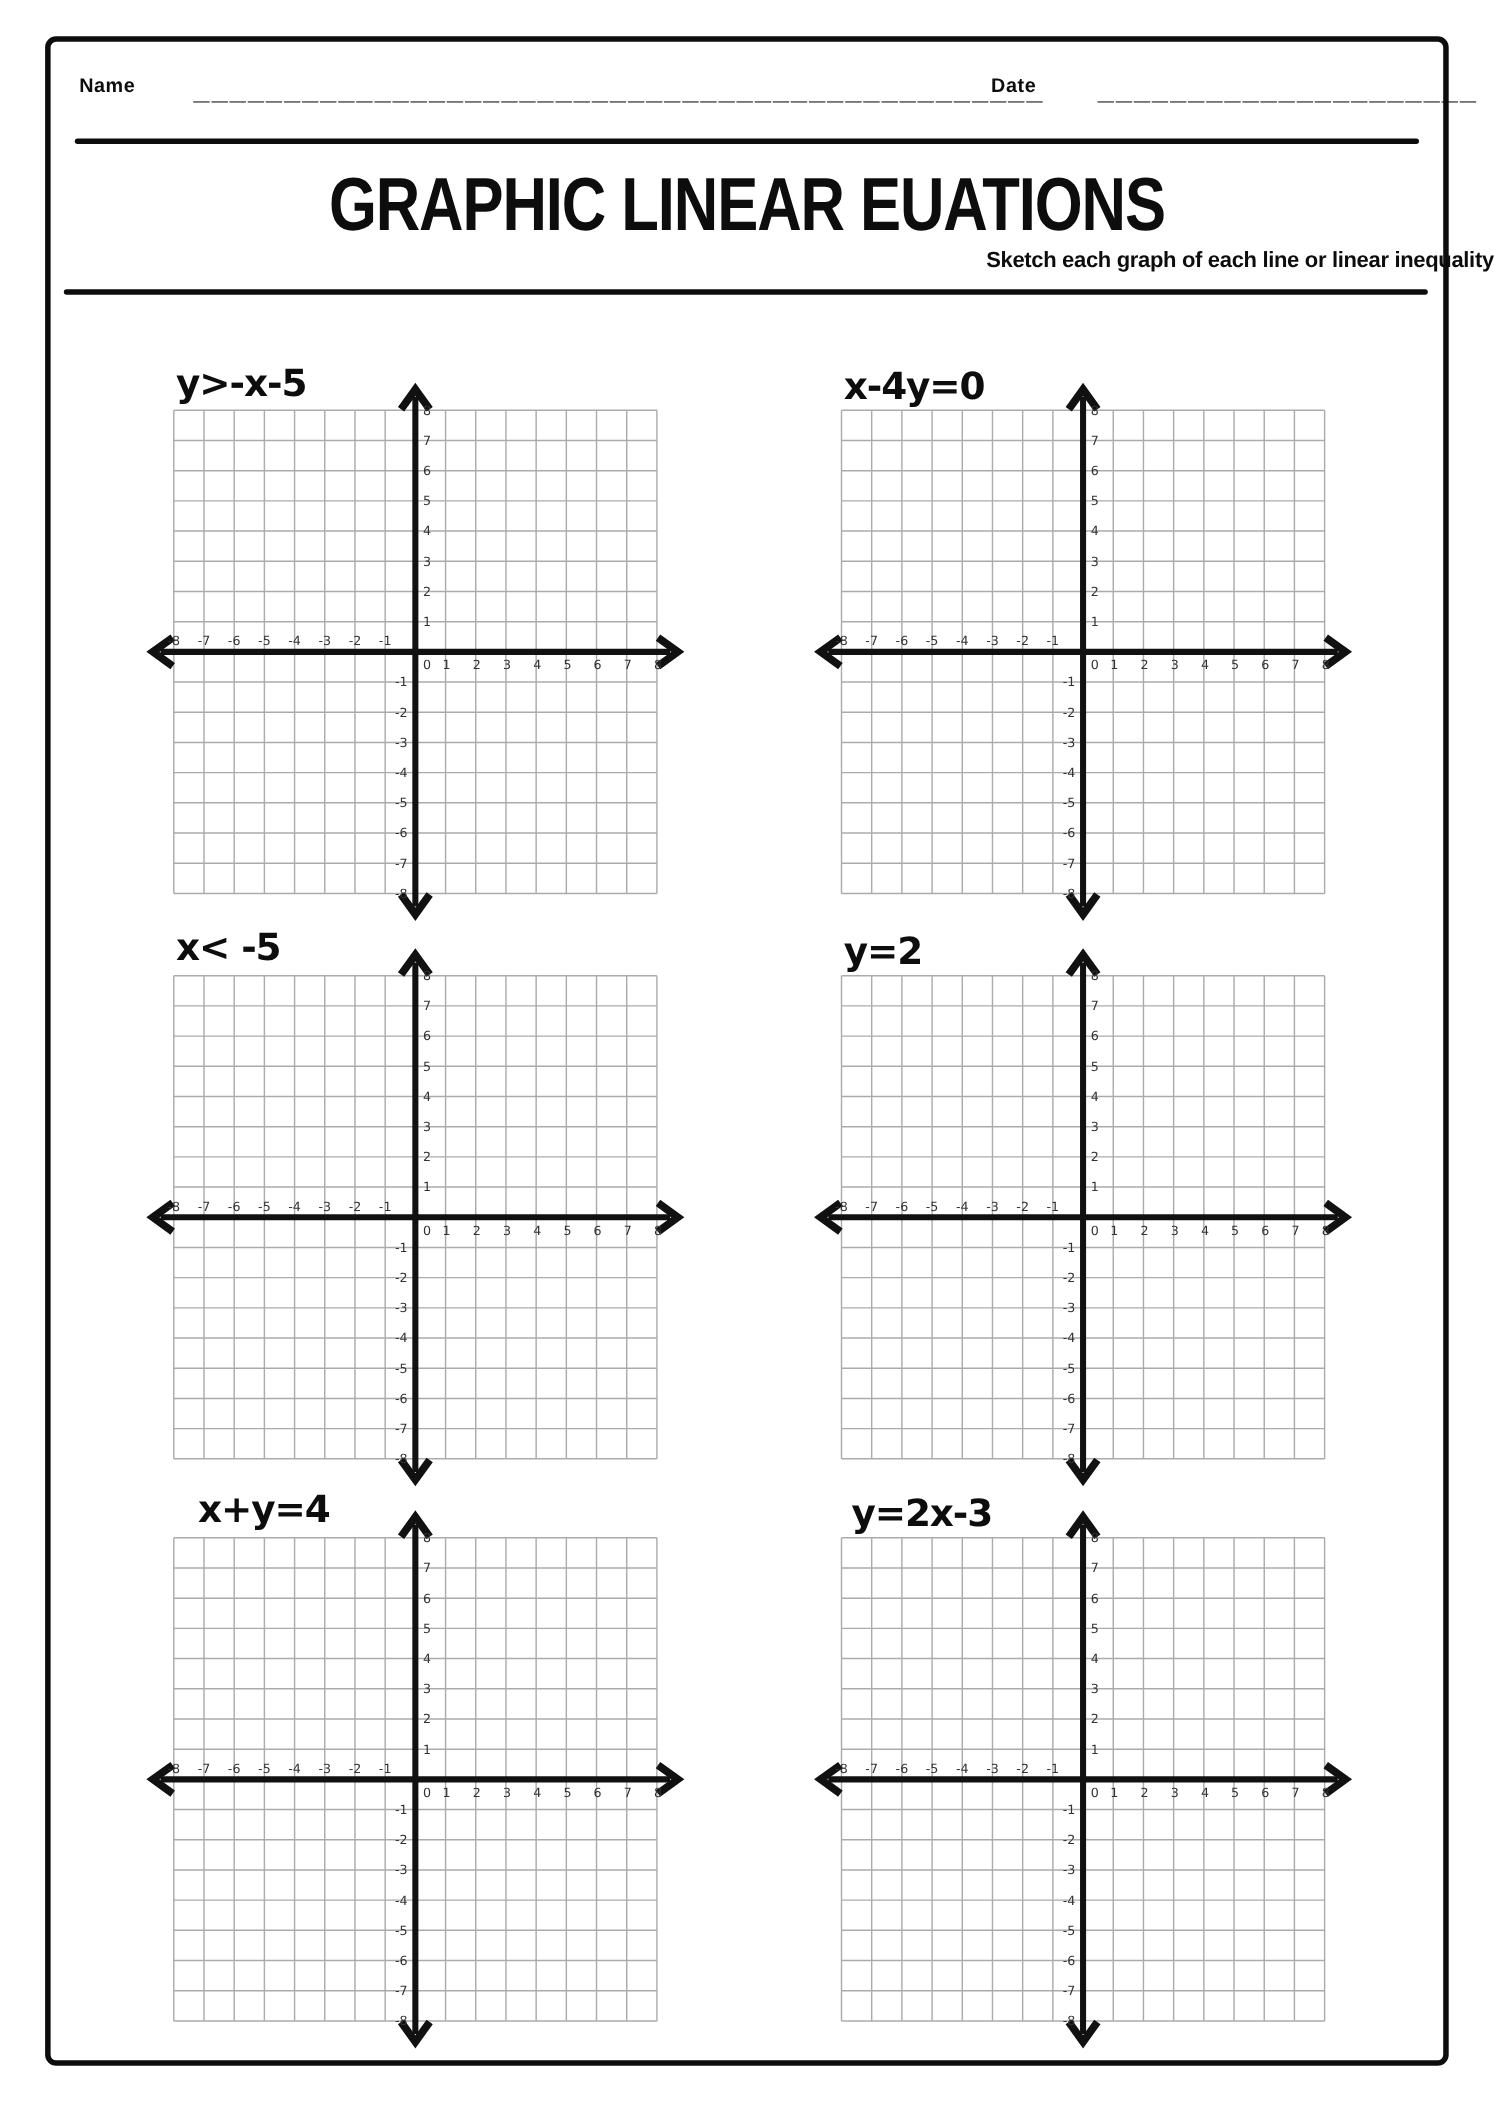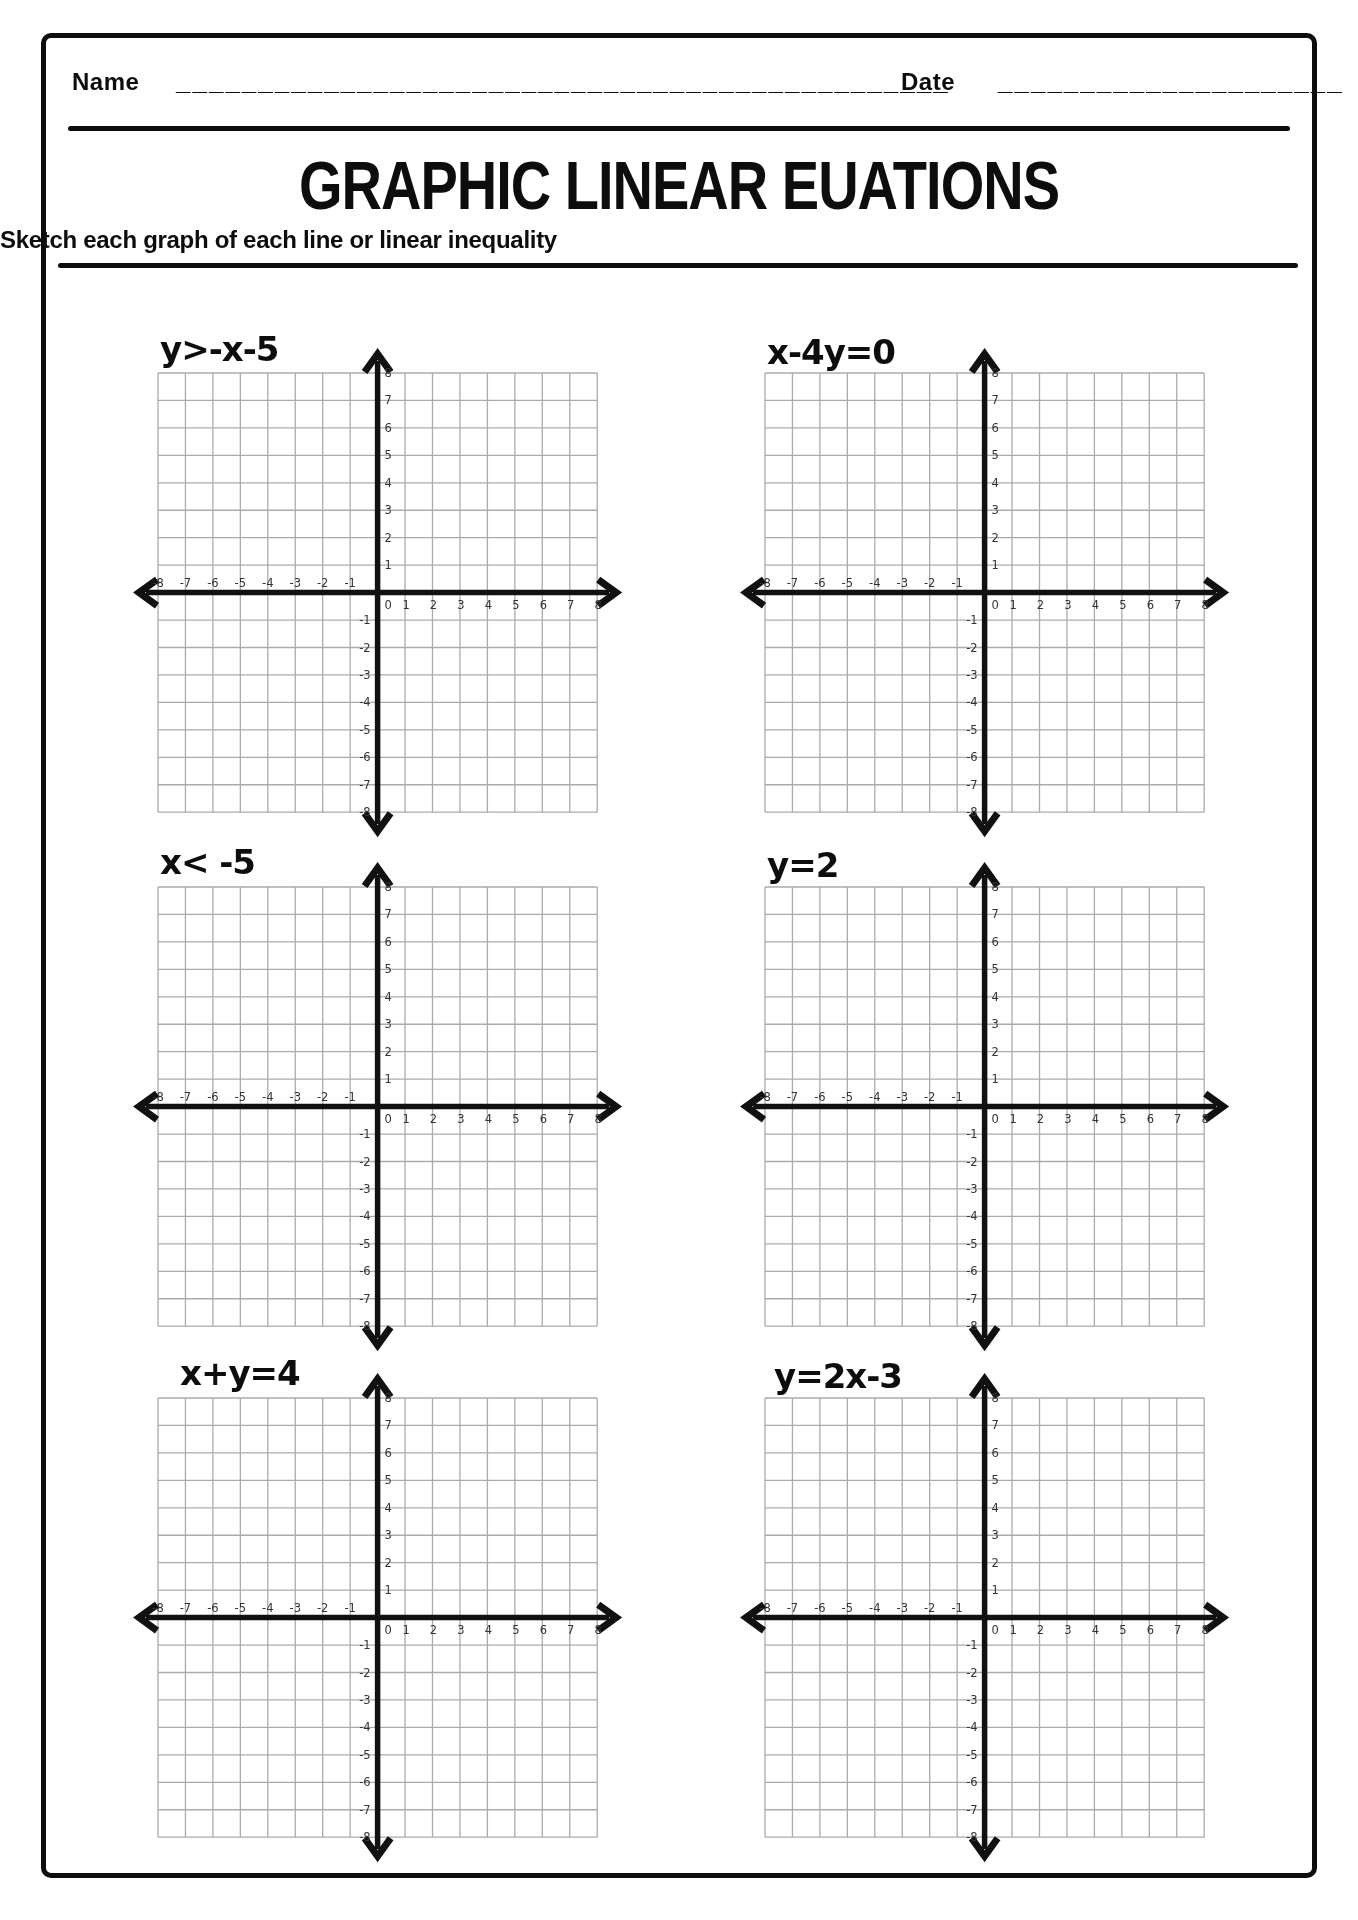--- a/index.html
+++ b/index.html
@@ -5,31 +5,31 @@
   html,body{margin:0;padding:0;}
   body{
     width:1358px;height:1920px;position:relative;background:#ffffff;
     font-family:"Liberation Sans", sans-serif;color:#0d0d0d;overflow:hidden;
   }
   .abs{position:absolute;}
   .frame{
     left:41px;top:33px;width:1276px;height:1845px;box-sizing:border-box;
     border:5px solid #0d0d0d;border-radius:10px;
   }
-  .hdr-label{font-size:24px;font-weight:700;letter-spacing:.5px;}
+  .hdr-label{font-size:18px;font-weight:700;letter-spacing:.5px;}
   .hdr-line{font-size:26px;font-weight:700;letter-spacing:2px;white-space:nowrap;}
   .rule{background:#0d0d0d;border-radius:3px;}
   .title{
     left:0;right:0;text-align:center;top:146px;
     font-size:56px;font-weight:700;letter-spacing:-1px;
     transform:scaleY(1.22);transform-origin:top center;white-space:nowrap;
   }
   .subtitle{
-    left:0;right:0;text-align:left;top:226px;
-    font-size:24px;font-weight:600;letter-spacing:-0.3px;
+    left:0;right:0;text-align:right;top:226px;
+    font-size:20px;font-weight:600;letter-spacing:-0.3px;
   }
   .eq{
     font-size:34px;font-weight:600;letter-spacing:-1px;white-space:nowrap;
     font-family:"DejaVu Sans", sans-serif;
   }
   svg.grid-svg{display:block;}
   svg text{font-family:"DejaVu Sans", sans-serif;}
   
   .s1{left:128px;top:343px;} .s2{left:735px;top:343px;}
   .s3{left:128px;top:857px;} .s4{left:735px;top:857px;}

